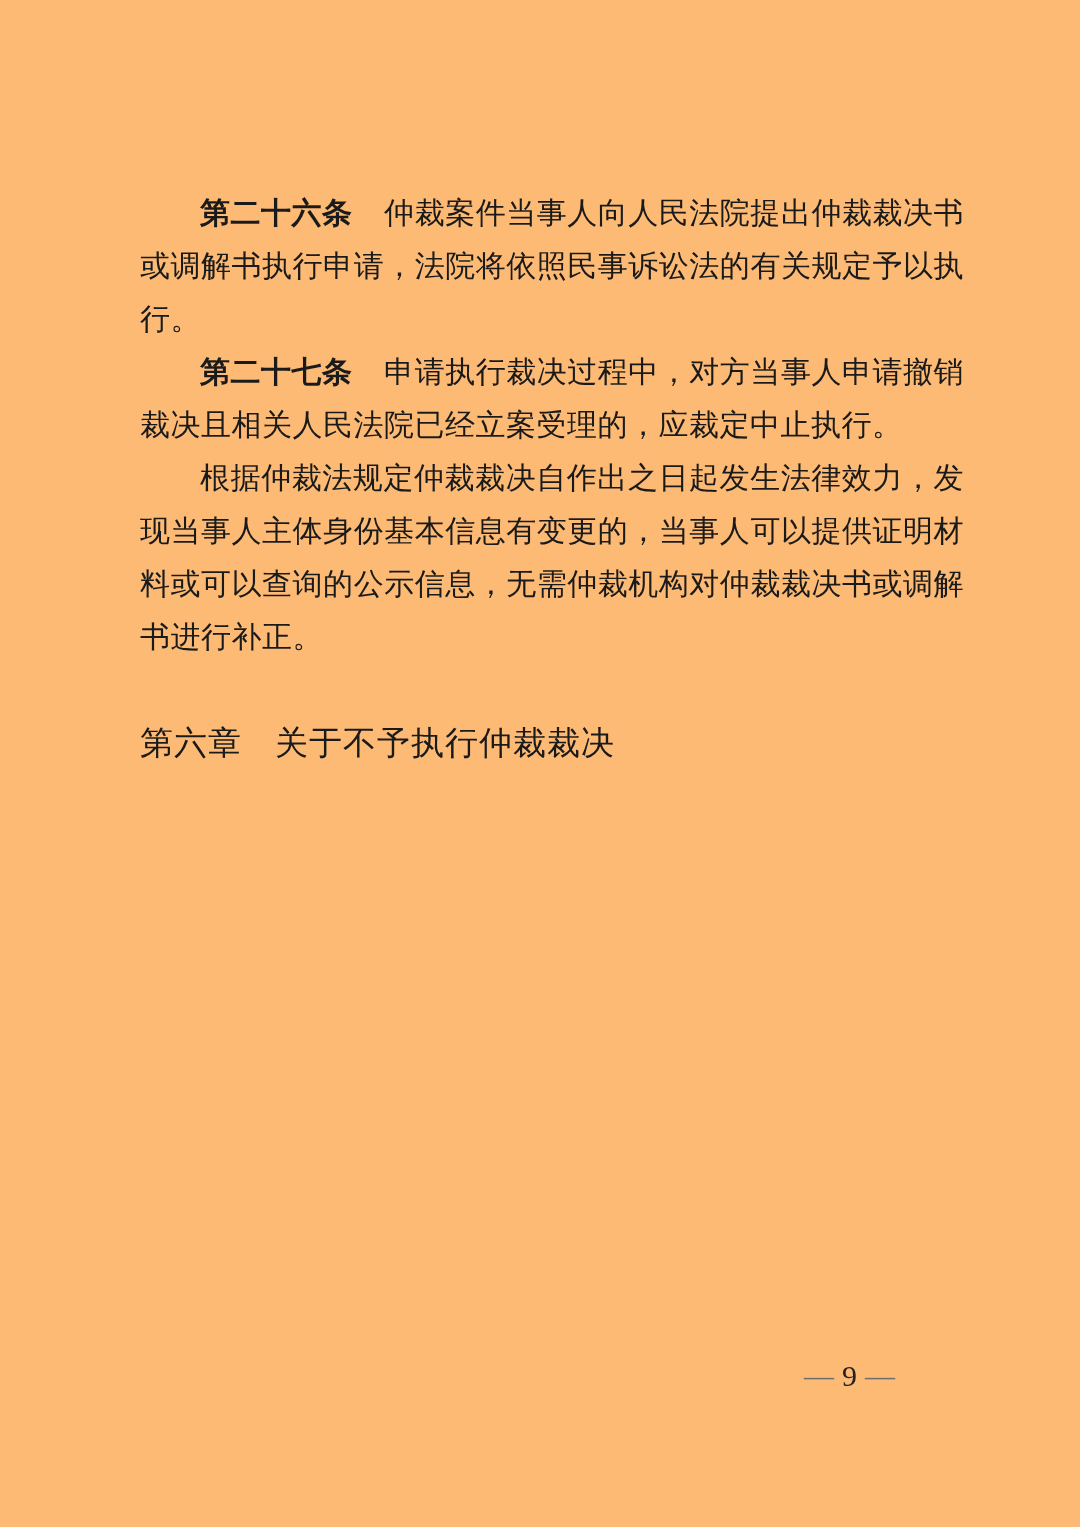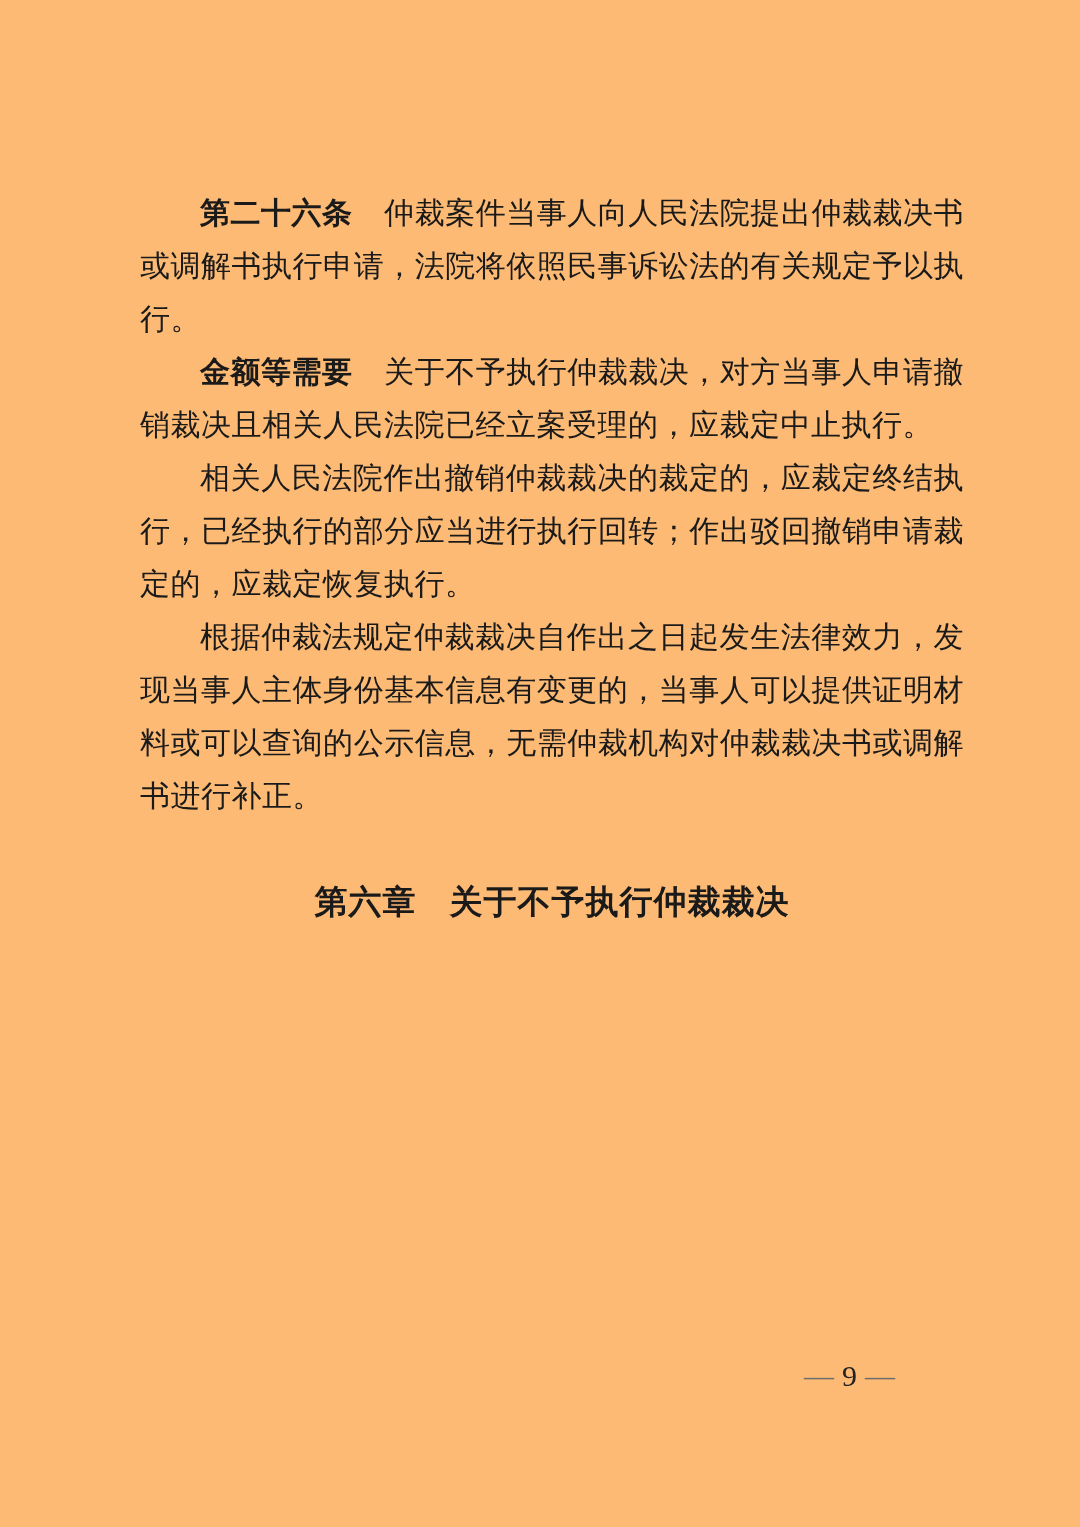--- a/index.html
+++ b/index.html
@@ -33,22 +33,21 @@
     font-weight: 400;
   }
   .lead {
     font-weight: 700;
     margin-right: 1.05em;
   }
   .chapter-heading {
     margin: 54px 0 0 0;
     font-size: 33px;
     line-height: 53px;
-    font-weight: 700;
-    text-align: center;
+    font-weight: 400;
     text-indent: 0;
     letter-spacing: 1px;
   }
   .chapter-gap {
     display: inline-block;
     width: 1em;
   }
   .page-number {
     position: absolute;
     top: 1358px;
@@ -65,23 +64,22 @@
   }
 </style>
 </head>
 <body>
 
 <div class="page">
   <div class="content">
 
     <p class="para"><span class="lead">第二十六条</span><span>仲裁案件当事人向人民法院提出仲裁裁决书或调解书执行申请，法院将依照民事诉讼法的有关规定予以执行。</span></p>
 
-    <p class="para"><span class="lead">金额等需要</span><span>关于不予执行仲裁裁决，对方当事人申请撤销裁决且相关人民法院已经立案受理的，应裁定中止执行。</span></p>
+    <p class="para"><span class="lead">第二十七条</span><span>申请执行裁决过程中，对方当事人申请撤销裁决且相关人民法院已经立案受理的，应裁定中止执行。</span></p>
 
-    <p class="para"><span>相关人民法院作出撤销仲裁裁决的裁定的，应裁定终结执行，已经执行的部分应当进行执行回转；作出驳回撤销申请裁定的，应裁定恢复执行。</span></p>
 
 
 
     <p class="para"><span>根据仲裁法规定仲裁裁决自作出之日起发生法律效力，发现当事人主体身份基本信息有变更的，当事人可以提供证明材料或可以查询的公示信息，无需仲裁机构对仲裁裁决书或调解书进行补正。</span></p>
 
     <h2 class="chapter-heading"><span>第六章</span><span class="chapter-gap"></span><span>关于不予执行仲裁裁决</span></h2>
 
   </div>
 
   <div class="page-number"><span class="dash">—</span><span>9</span><span class="dash">—</span></div>

